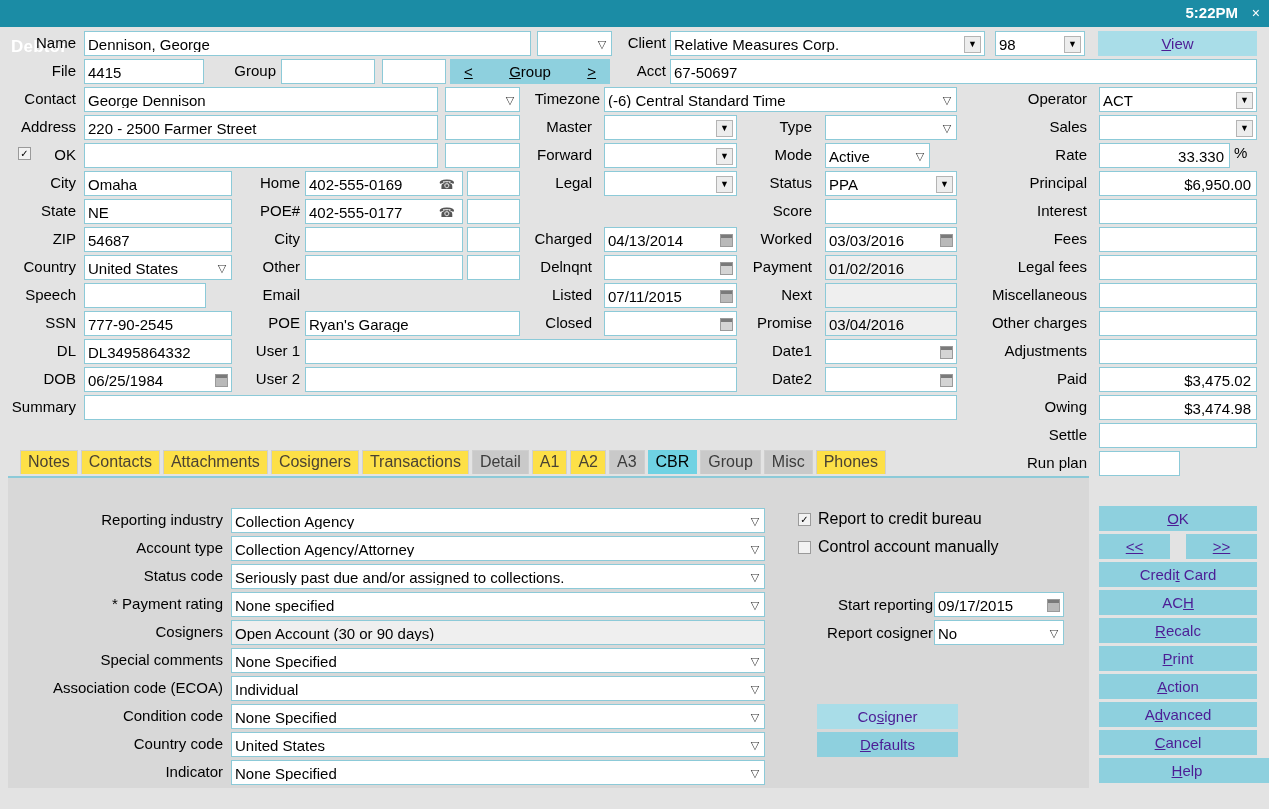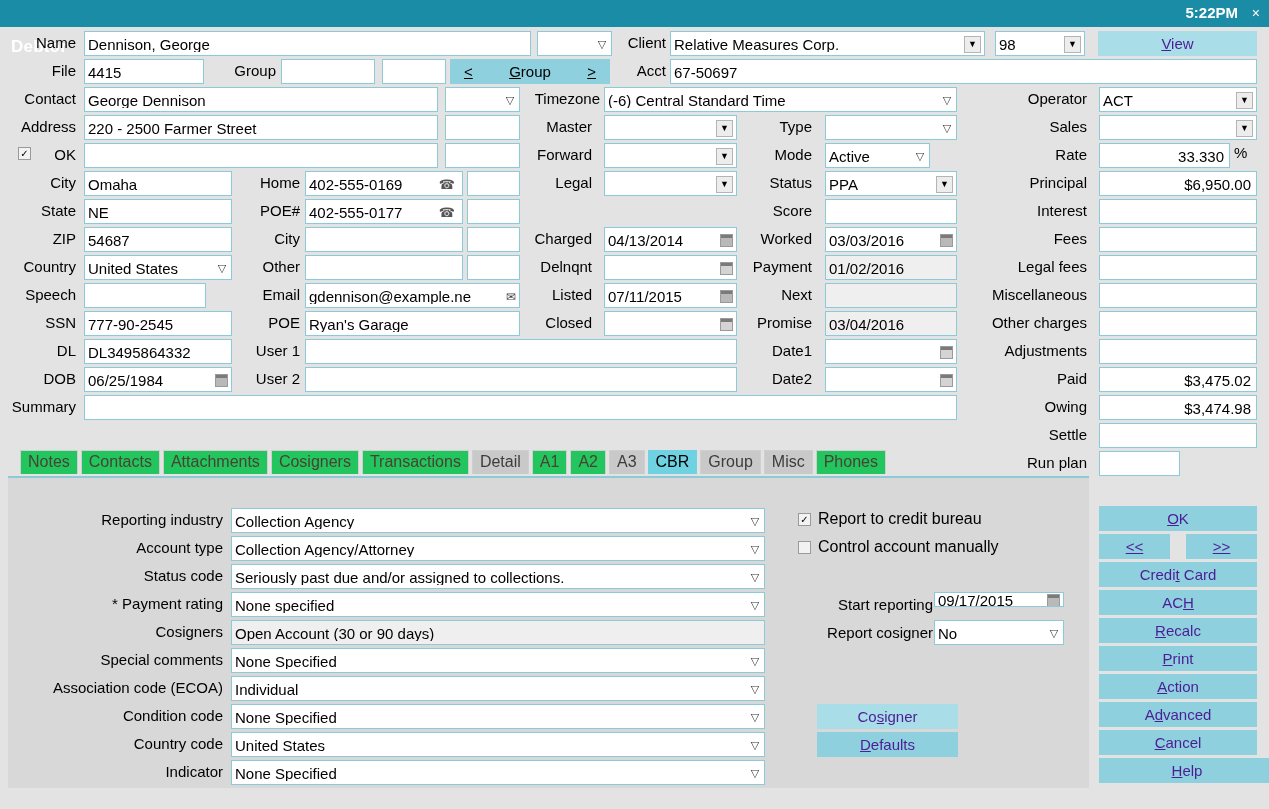--- a/index.html
+++ b/index.html
@@ -139,21 +139,21 @@
   .groupnav .gt { margin-right: 14px; }
 
   
   .tabs {
     position: absolute; left: 20px; top: 450px;
     display: flex; align-items: flex-start; gap: 3px;
   }
   .tab {
     font-size: 16px;
     color: #4a4233;
-    background: #22c55e;
+    background: #fde047;
     border: 1px solid #cfcfcf;
     border-bottom: none;
     padding: 1px 7px 2px 7px;
     cursor: pointer;
     line-height: 20px;
     white-space: nowrap;
   }
   .tab.gray { background: #c9c9c9; color: #3c3c3c; }
   .tab.active { background: #6fd2e3; color: #000; border-color: #6fd2e3; }
 
@@ -386,24 +386,20 @@
   <div class="lbl" style="left:955px;top:256px;width:132px;">Legal fees</div>
   <div class="fld right" style="left:1099px;top:255px;width:158px;height:25px;">
     <span class="txt"></span>
   </div>
 
   <div class="lbl" style="left:0;  top:284px;width:76px;">Speech</div>
   <div class="fld" style="left:84px;top:283px;width:122px;height:25px;">
     <span class="txt"></span>
   </div>
   <div class="lbl" style="left:232px;top:284px;width:68px;">Email</div>
-  <div class="fld" style="left:305px;top:283px;width:215px;height:25px;">
-    <span class="txt">gdennison@example.ne</span>
-    <span class="mailic">✉</span>
-  </div>
   <div class="lbl" style="left:500px;top:284px;width:92px;">Listed</div>
   <div class="fld" style="left:604px;top:283px;width:133px;height:25px;">
     <span class="txt">07/11/2015</span>
     <span class="cal on"></span>
   </div>
   <div class="lbl" style="left:740px;top:284px;width:72px;">Next</div>
   <div class="fld ro" style="left:825px;top:283px;width:132px;height:25px;">
     <span class="txt"></span>
   </div>
   <div class="lbl" style="left:955px;top:284px;width:132px;">Miscellaneous</div>
@@ -569,21 +565,21 @@
 
     <div class="cbx" style="left:790px;top:35px;">
       <span style="visibility: visible;">✓</span>
     </div>
     <div class="lbl" style="left:810px;top:30px;width:260px;text-align:left;font-size:16px;">Report to credit bureau</div>
 
     <div class="cbx" style="left:790px;top:63px;"></div>
     <div class="lbl" style="left:810px;top:58px;width:260px;text-align:left;font-size:16px;">Control account manually</div>
 
     <div class="lbl" style="left:785px;top:116px;width:140px;">Start reporting</div>
-    <div class="fld" style="left:926px;top:114px;width:130px;height:15px;text-decoration:underline;">
+    <div class="fld" style="left:926px;top:114px;width:130px;height:25px;">
       <span class="txt">09/17/2015</span>
       <span class="cal on"></span>
     </div>
 
     <div class="lbl" style="left:772px;top:144px;width:153px;">Report cosigner</div>
     <div class="fld" style="left:926px;top:142px;width:130px;height:25px;">
       <span class="txt">No</span>
       <span class="arrow-thin">▽</span>
     </div>
 

